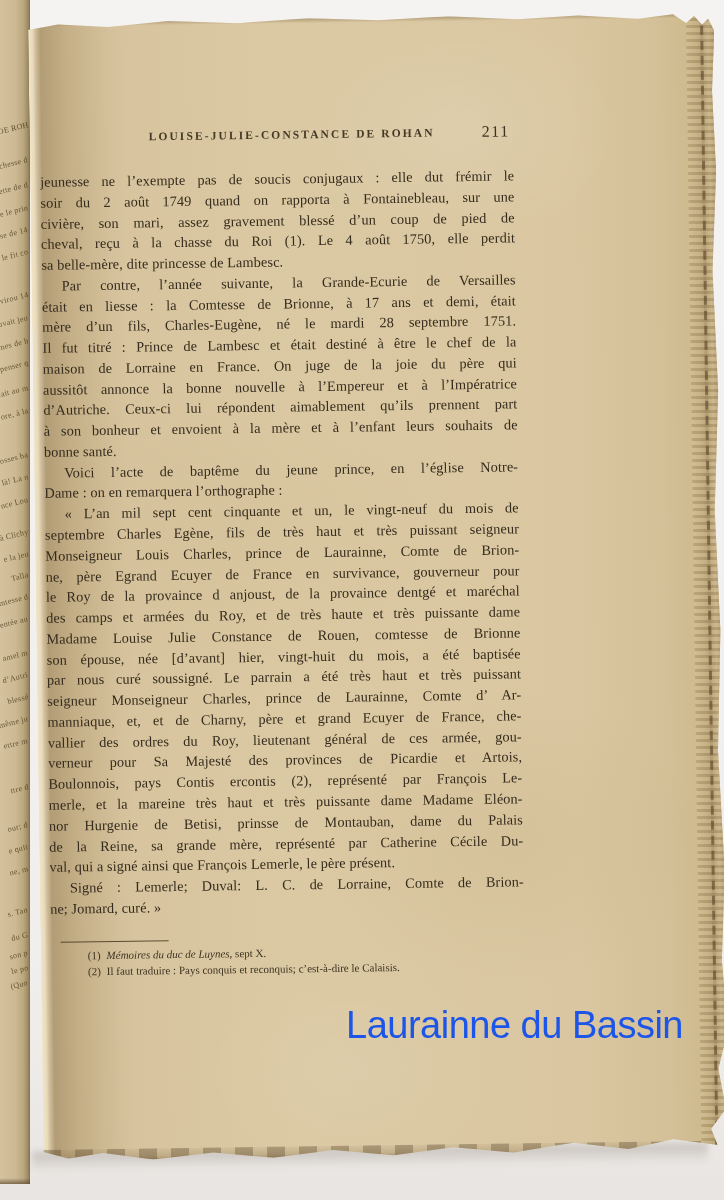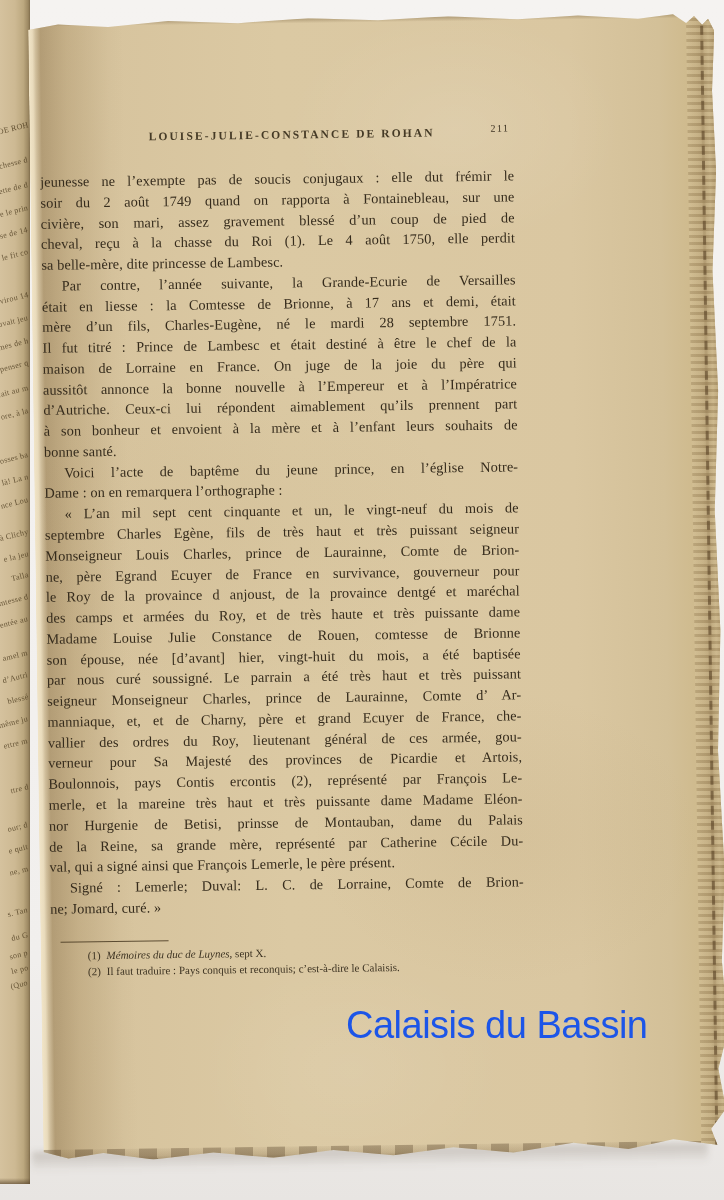--- a/index.html
+++ b/index.html
@@ -78,21 +78,21 @@
     filter:blur(.4px);
   }
 
   
   .text-block{position:absolute;left:10px;top:0;width:474px;color:var(--ink,#372d1e);}
   .header-row{position:absolute;top:112px;left:0;width:100%;height:18px;}
   .running-title{
     position:absolute;left:0;right:0;text-align:center;text-indent:30px;
     font-size:11.5px;font-weight:bold;letter-spacing:2.1px;color:#453a26;white-space:nowrap;
   }
-  .page-number{position:absolute;right:4px;top:-3px;font-size:10px;letter-spacing:1.5px;color:#3c3222;}
+  .page-number{position:absolute;right:4px;top:-3px;font-size:16px;letter-spacing:1.5px;color:#3c3222;}
   .body-lines{position:absolute;top:152px;left:0;width:100%;}
   .line{
     height:20.78px;line-height:20.78px;font-size:14.3px;letter-spacing:.1px;
     text-align:justify;text-align-last:justify;overflow:hidden;color:#362c1d;
   }
   .line.first-indent{text-indent:20px;}
   .line.para-end{text-align-last:left;}
   .fn-rule{position:absolute;top:922px;left:10px;width:108px;border-top:1.2px solid rgba(70,55,32,.85);}
   .footnotes{position:absolute;top:929px;left:37px;width:436px;font-size:11px;line-height:15.5px;color:#3d3322;}
   .fn-num{margin-right:6px;}
@@ -199,15 +199,15 @@
           <div class="line para-end">ne; Jomard, curé. »</div>
         </div>
       <div class="fn-rule"></div>
       <div class="footnotes">
           <div class="fn"><span class="fn-num">(1)</span><i>Mémoires du duc de Luynes</i><span>, sept X.</span></div>
           <div class="fn"><span class="fn-num">(2)</span><span>Il faut traduire : Pays conquis et reconquis; c’est-à-dire le Calaisis.</span></div>
         </div>
     </div>
   </div>
 
-  <div class="watermark">Calaisis du Bassin</div>
+  <div class="watermark">Laurainne du Bassin</div>
 
 </div>
 
 </body></html>

